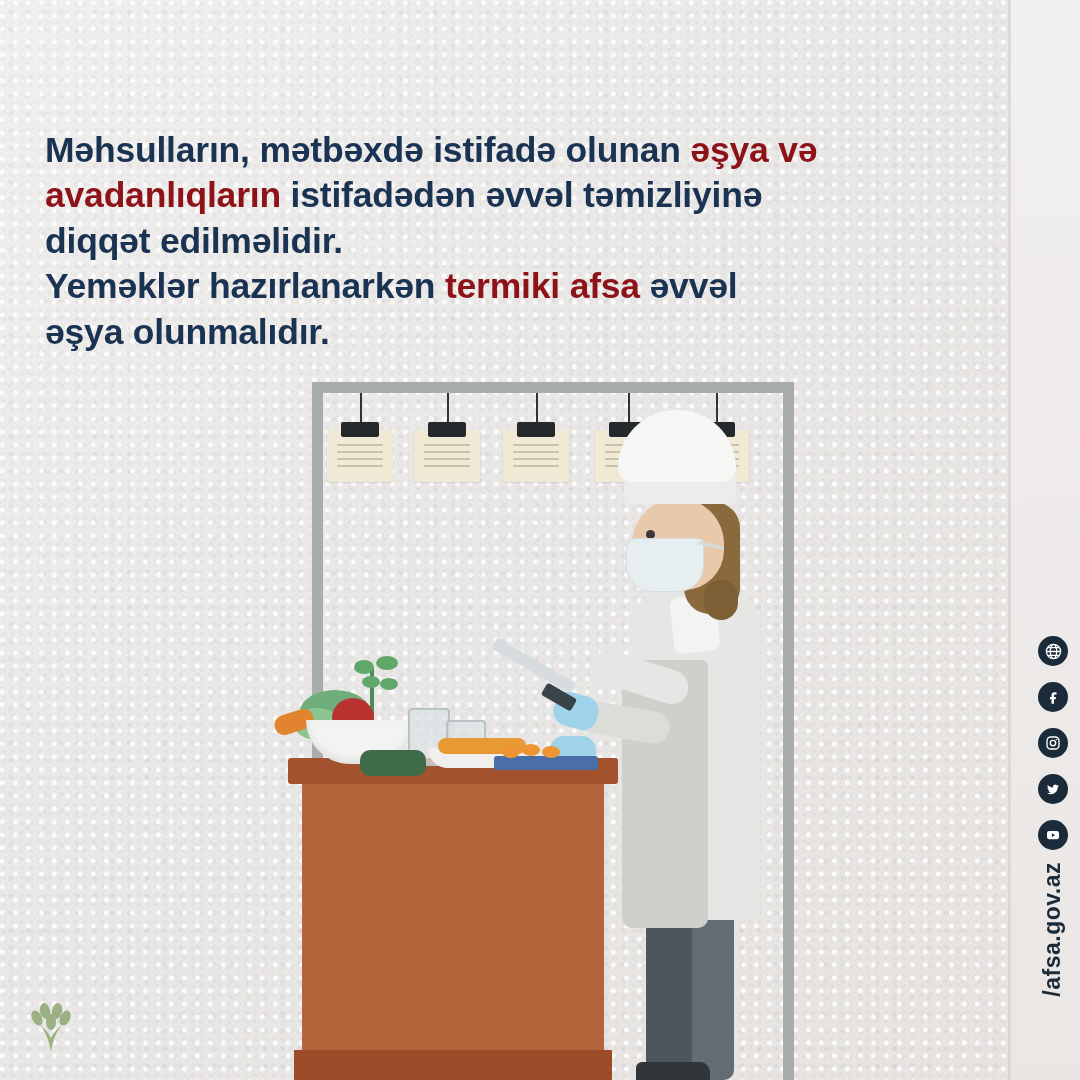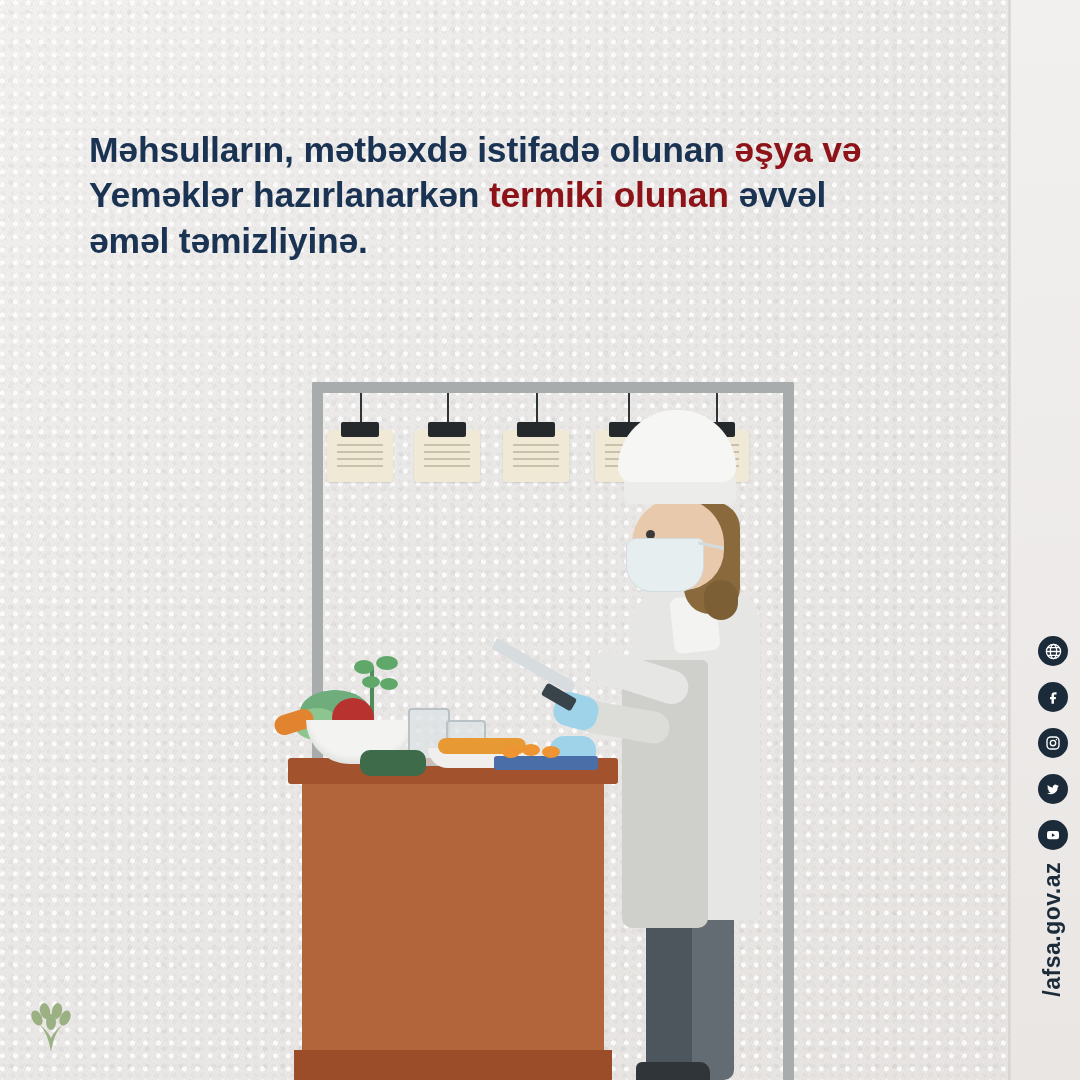--- a/index.html
+++ b/index.html
@@ -52,21 +52,21 @@
     position: absolute;
     left: 45px; top: 128px;
     width: 890px;
     font-size: 35.5px;
     font-weight: bold;
     line-height: 1.28;
     color: #1b3353;
     letter-spacing: -0.2px;
   }
   .headline .hl { color: #8d1319; }
-  .headline .line { display: block; white-space: nowrap; margin-left: 44px; }
+  .headline .line { display: block; white-space: nowrap; }
 
   
   .scene { position: absolute; left: 250px; top: 360px; width: 620px; height: 720px; }
 
   .rack-post {
     position: absolute;
     background: #a9acad;
     border-radius: 2px;
   }
   .rack-top   { left: 62px;  top: 22px;  width: 482px; height: 11px; background:#a9acad; }
@@ -343,24 +343,30 @@
 
   <div class="wall"></div>
   <div class="panel-divider"></div>
   <div class="right-panel"></div>
 
   <div class="headline">
     <span class="line">
       <span>Məhsulların, mətbəxdə istifadə olunan </span><span class="hl">əşya və</span>
     </span>
     <span class="line">
-      <span>Yeməklər hazırlanarkən </span><span class="hl">termiki olunan</span><span> əvvəl</span>
+      <span class="hl">avadanlıqların</span><span> istifadədən əvvəl təmizliyinə</span>
     </span>
     <span class="line">
-      <span>əməl təmizliyinə.</span>
+      <span>diqqət edilməlidir.</span>
+    </span>
+    <span class="line">
+      <span>Yeməklər hazırlanarkən </span><span class="hl">termiki afsa</span><span> əvvəl</span>
+    </span>
+    <span class="line">
+      <span>əşya olunmalıdır.</span>
     </span>
   </div>
 
   <div class="scene">
 
     <div class="rack-post rack-top"></div>
     <div class="rack-post rack-left"></div>
     <div class="rack-post rack-right"></div>
 
     <div class="hang" style="left:110px;"></div>

